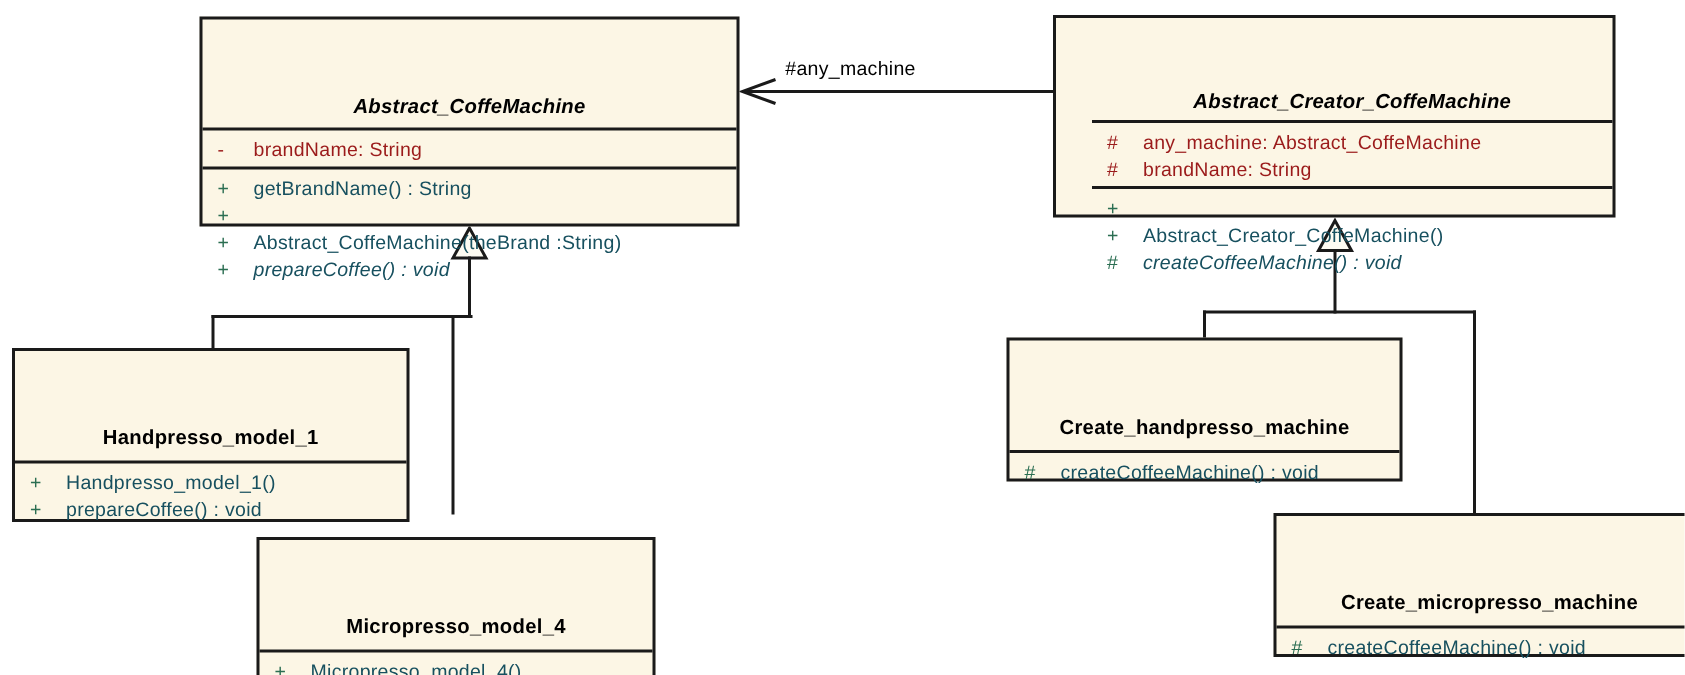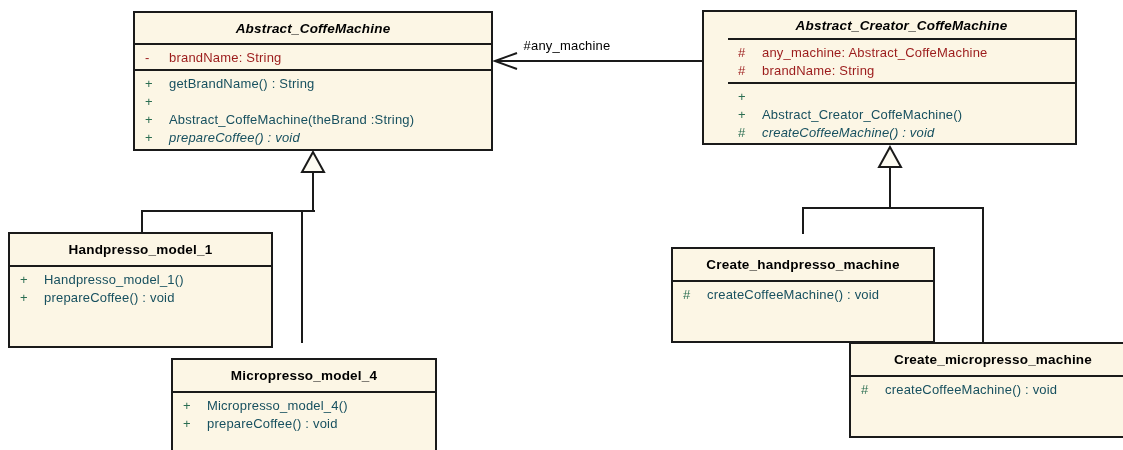--- a/index.html
+++ b/index.html
@@ -18,40 +18,40 @@
 
   .uml-class{
     position:absolute;
     background:var(--class-fill);
     border:2px solid var(--border);
     display:flex;flex-direction:column;
   }
   .uml-title{
     display:flex;align-items:center;justify-content:center;
     font-weight:bold;font-size:13.5px;color:var(--title-text);
-    letter-spacing:.2px;flex:0 0 auto;
+    letter-spacing:.2px;flex:0 0 auto;margin-top:42px;
   }
   .uml-title.abstract{font-style:italic;}
   .compartment{border-top:2px solid var(--border);flex:0 0 auto;padding:4px 6px 2px 10px;}
   .compartment.grow{flex:1 1 auto;}
   .member{display:flex;font-size:13px;line-height:18px;letter-spacing:.2px;white-space:nowrap;}
   .member .vis{flex:0 0 24px;}
   .member.attr .vis,.member.attr .txt{color:var(--attribute-text);}
   .member.method .vis{color:var(--visibility-sign);}
   .member.method .txt{color:var(--method-text);}
   .member.abstract .txt{font-style:italic;}
 
   
   .box-a{left:133px;top:11px;width:360px;height:140px;}
   .box-a .uml-title{height:30px;}
   .box-b{left:702px;top:10px;width:375px;height:135px;padding-left:24px;}
   .box-b .uml-title{height:26px;}
   .box-c{left:8px;top:232px;width:265px;height:116px;}
   .box-d{left:171px;top:358px;width:266px;height:96px;}
-  .box-e{left:671px;top:247px;width:264px;height:96px;}
+  .box-e{left:671px;top:225px;width:264px;height:96px;}
   .box-f{left:849px;top:342px;width:288px;height:96px;}
   .box-c .uml-title,.box-d .uml-title,.box-e .uml-title,.box-f .uml-title{height:31px;}
 
   .assoc-label{
     position:absolute;left:487px;top:38px;width:160px;
     text-align:center;font-size:13px;color:var(--association-label);
     letter-spacing:.2px;
   }
 </style>
 </head>

